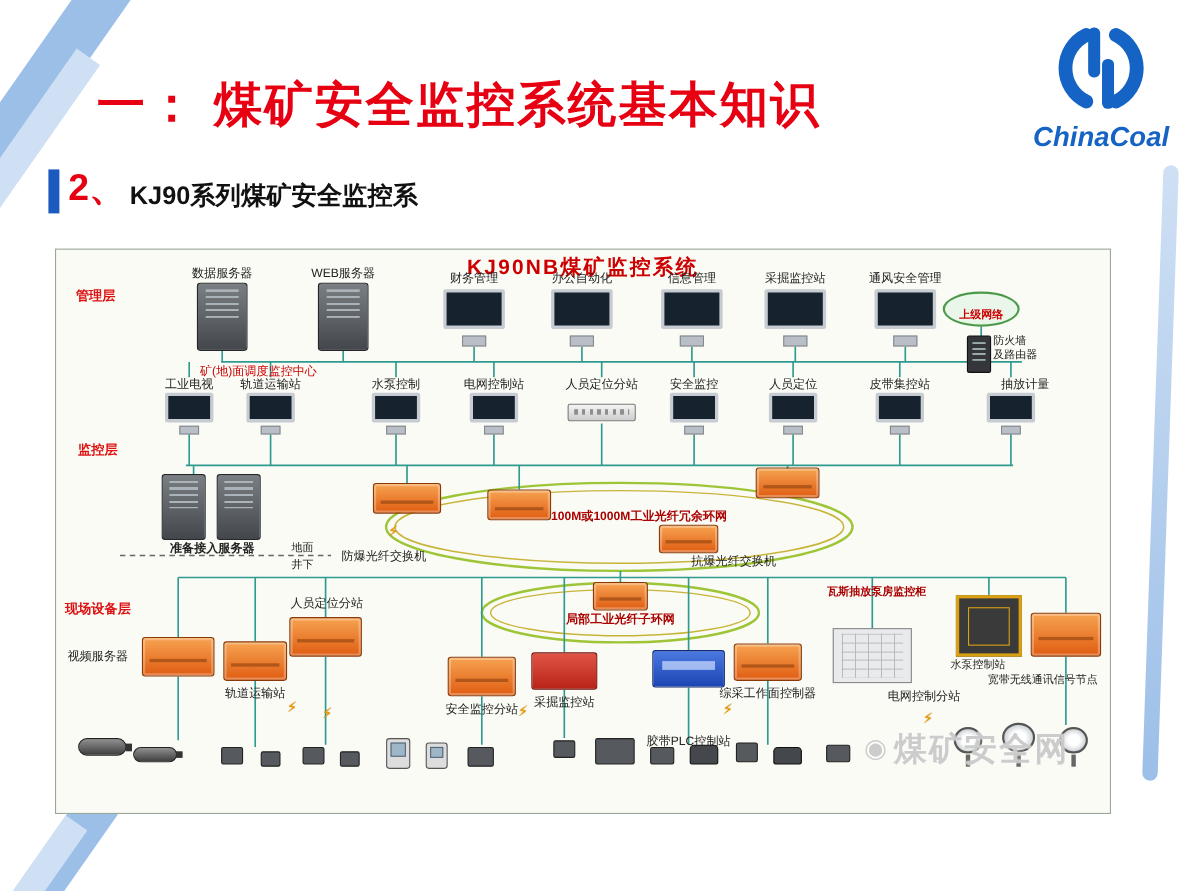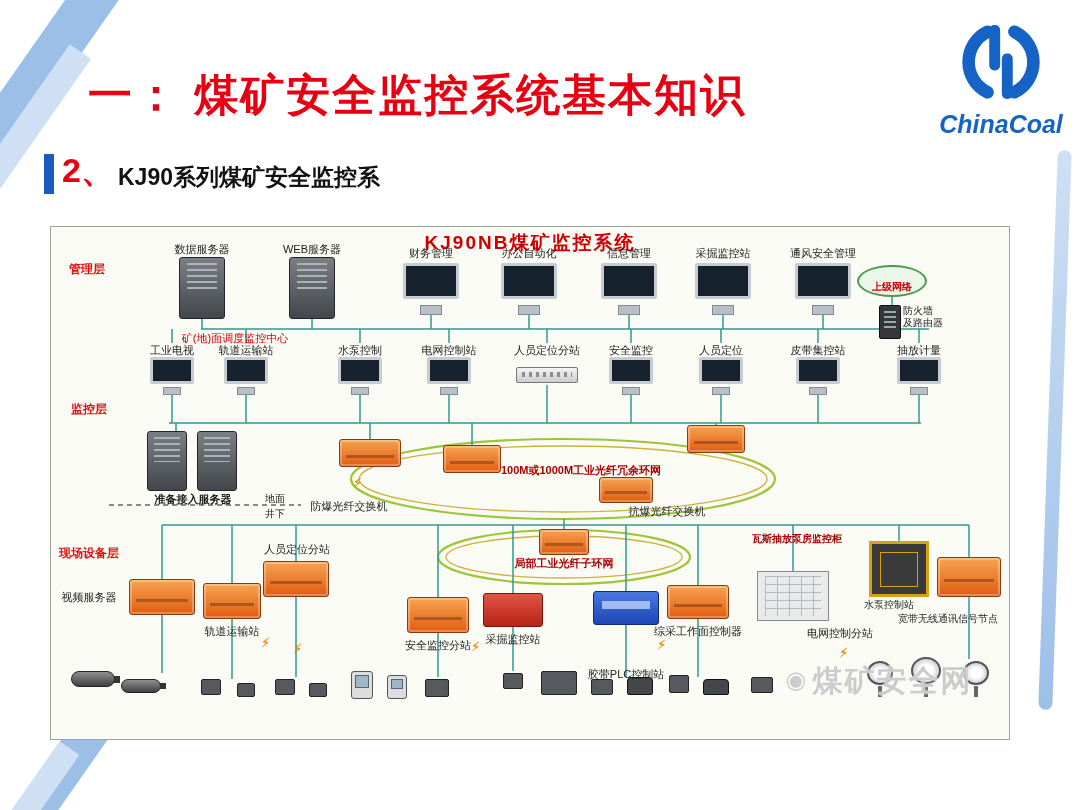--- a/index.html
+++ b/index.html
@@ -190,21 +190,21 @@
         <div class="dlabel" style="left: 852px; top: 90px; width: 60px; font-size: 10px; text-align: left;">及路由器</div>
         <div class="dlabel" style="left: 104px; top: 105px; width: 160px; color: rgb(204, 0, 0); font-weight: 400;">矿(地)面调度监控中心</div>
         <div class="dlabel" style="left: 86px; top: 117px; width: 70px;">工业电视</div>
         <div class="dlabel" style="left: 160px; top: 117px; width: 70px;">轨道运输站</div>
         <div class="dlabel" style="left: 274px; top: 117px; width: 70px;">水泵控制</div>
         <div class="dlabel" style="left: 363px; top: 117px; width: 70px;">电网控制站</div>
         <div class="dlabel" style="left: 454px; top: 117px; width: 84px;">人员定位分站</div>
         <div class="dlabel" style="left: 545px; top: 117px; width: 70px;">安全监控</div>
         <div class="dlabel" style="left: 635px; top: 117px; width: 70px;">人员定位</div>
         <div class="dlabel" style="left: 732px; top: 117px; width: 70px;">皮带集控站</div>
-        <div class="dlabel" style="left: 833px; top: 117px; width: 70px;">抽放计量</div>
+        <div class="dlabel" style="left: 833px; top: 117px; width: 70px; text-align: right;">抽放计量</div>
         <div class="dlabel" style="left: 90px; top: 266px; width: 104px; font-weight: bold;">准备接入服务器</div>
         <div class="dlabel" style="left: 204px; top: 266px; width: 40px; font-size: 10px;">地面</div>
         <div class="dlabel" style="left: 204px; top: 281px; width: 40px; font-size: 10px;">井下</div>
         <div class="dlabel" style="left: 248px; top: 273px; width: 100px;">防爆光纤交换机</div>
         <div class="dlabel" style="left: 566px; top: 278px; width: 100px;">抗爆光纤交换机</div>
         <div class="dlabel" style="left: 400px; top: 237px; width: 260px; color: rgb(170, 0, 0); font-weight: 700;">100M或1000M工业光纤冗余环网</div>
         <div class="dlabel" style="left: 447px; top: 330px; width: 132px; color: rgb(170, 0, 0); font-weight: 700;">局部工业光纤子环网</div>
         <div class="dlabel" style="left: 680px; top: 306px; width: 132px; color: rgb(170, 0, 0); font-size: 10px; font-weight: 700;">瓦斯抽放泵房监控柜</div>
         <div class="dlabel" style="left: 800px; top: 372px; width: 76px; font-size: 10px;">水泵控制站</div>
         <div class="dlabel" style="left: 836px; top: 386px; width: 122px; font-size: 10px;">宽带无线通讯信号节点</div>

